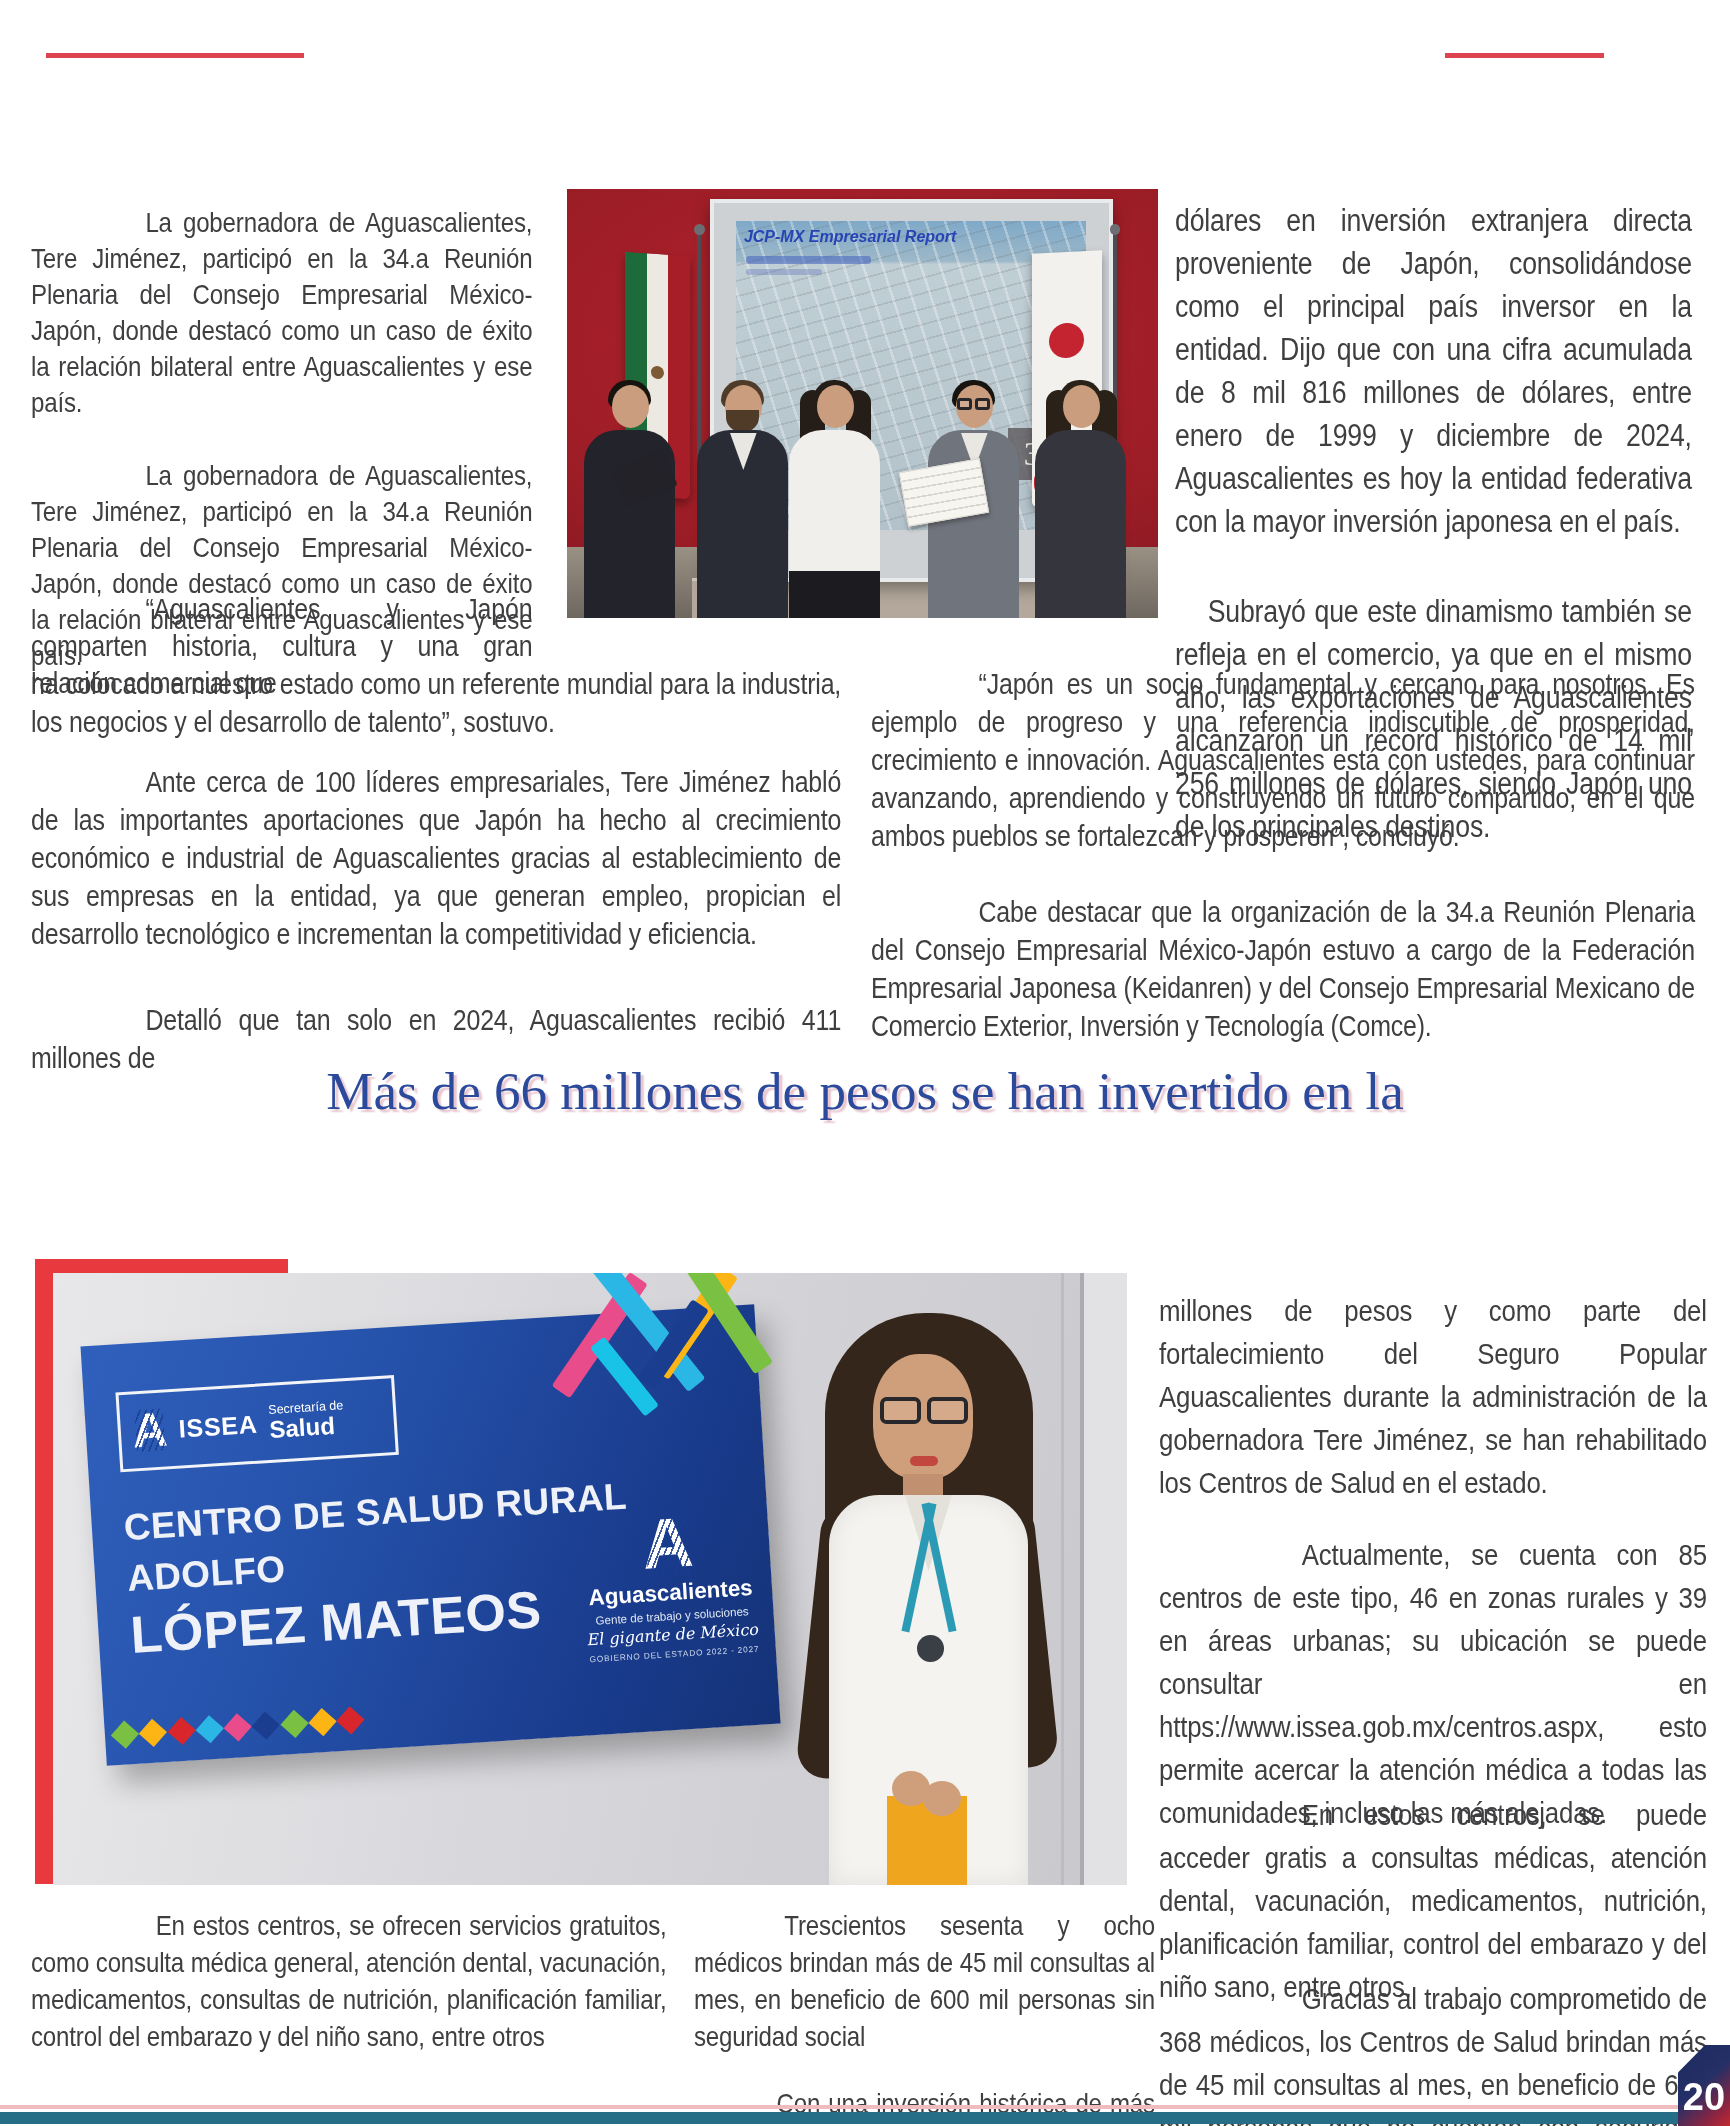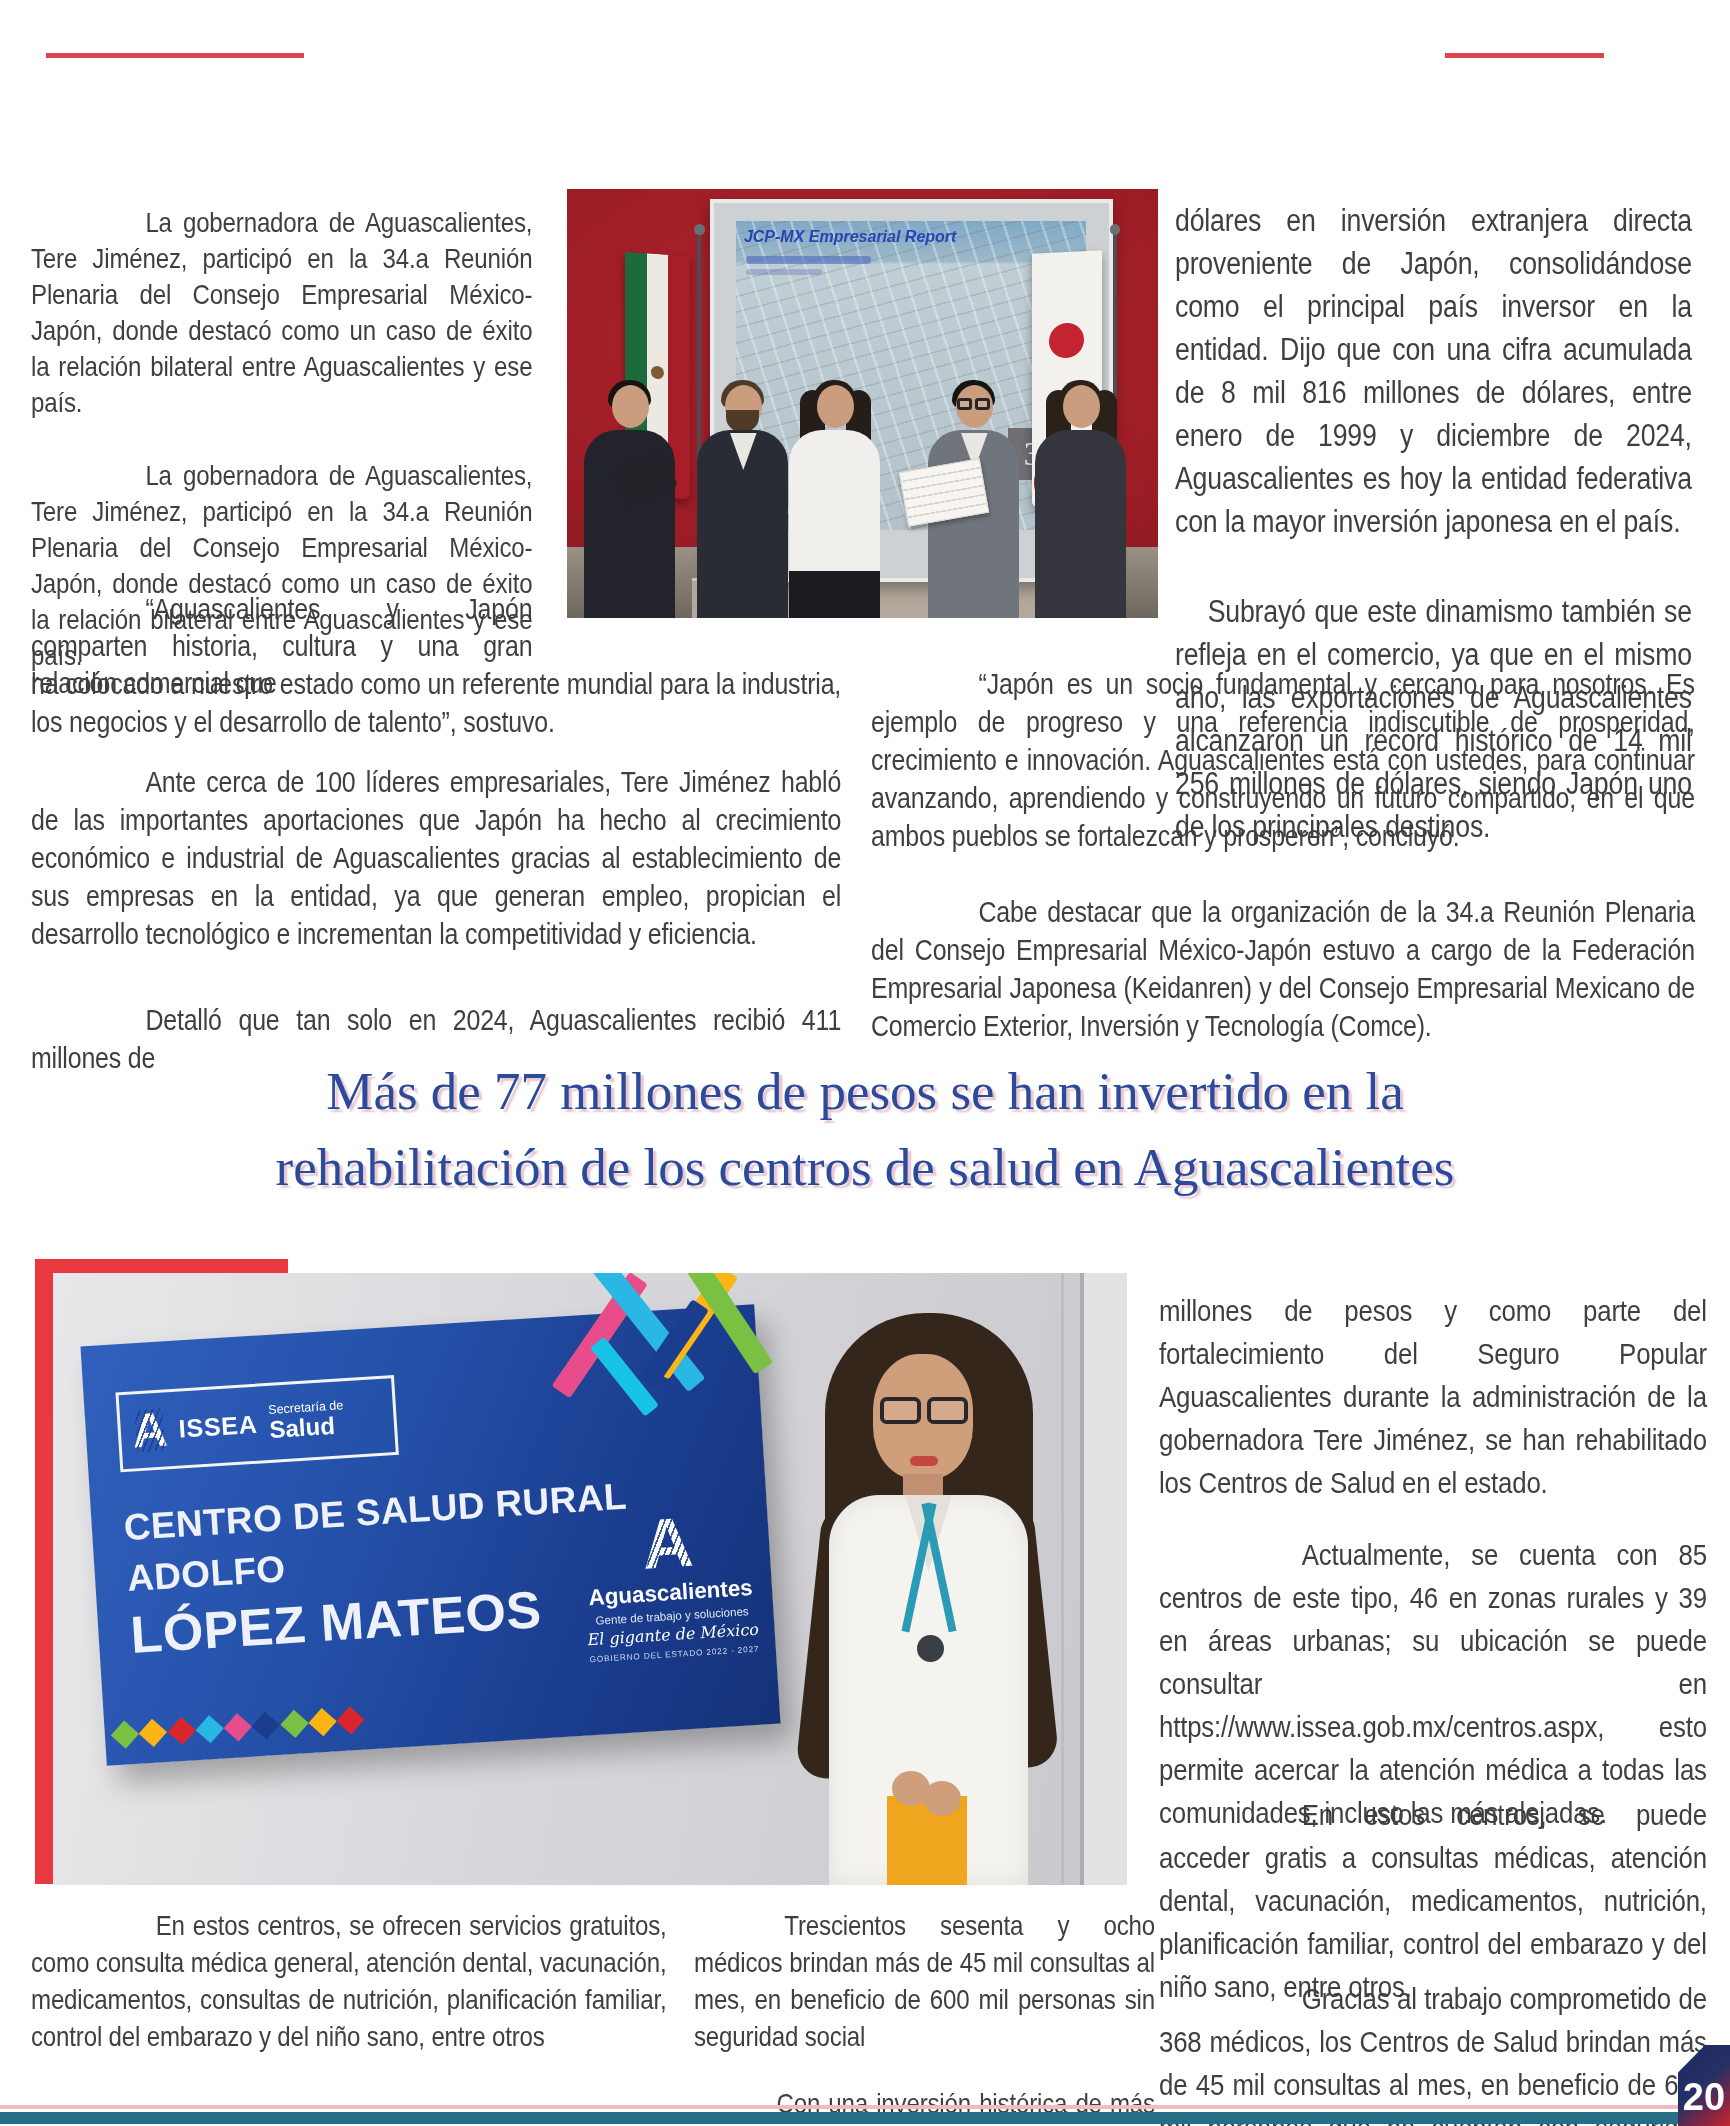--- a/index.html
+++ b/index.html
@@ -236,22 +236,21 @@
         <div class="hairlongR" style="background:#2a2118;"></div>
       <div class="hr" style="background:#2a2118;"></div>
         <div class="hd"></div>
       <div class="bd" style="background:#34353d;"></div>
     </div>
     <div class="doc"></div>
     <div class="folder"></div>
   </div>
 
   <div class="abs t2">
-    <div>Más de 77 millones de pesos se han invertido en la</div>
-    <div>rehabilitación de los centros de salud en Aguascalientes</div>
+    <div>Más de 66 millones de pesos se han invertido en la</div>
   </div>
 
   <div class="abs redbar-top"></div>
   <div class="abs redbar-left"></div>
 
   <div class="abs ph2">
     <div class="pillar2"></div>
     <div class="pillar"></div>
     <div class="sign">
 

